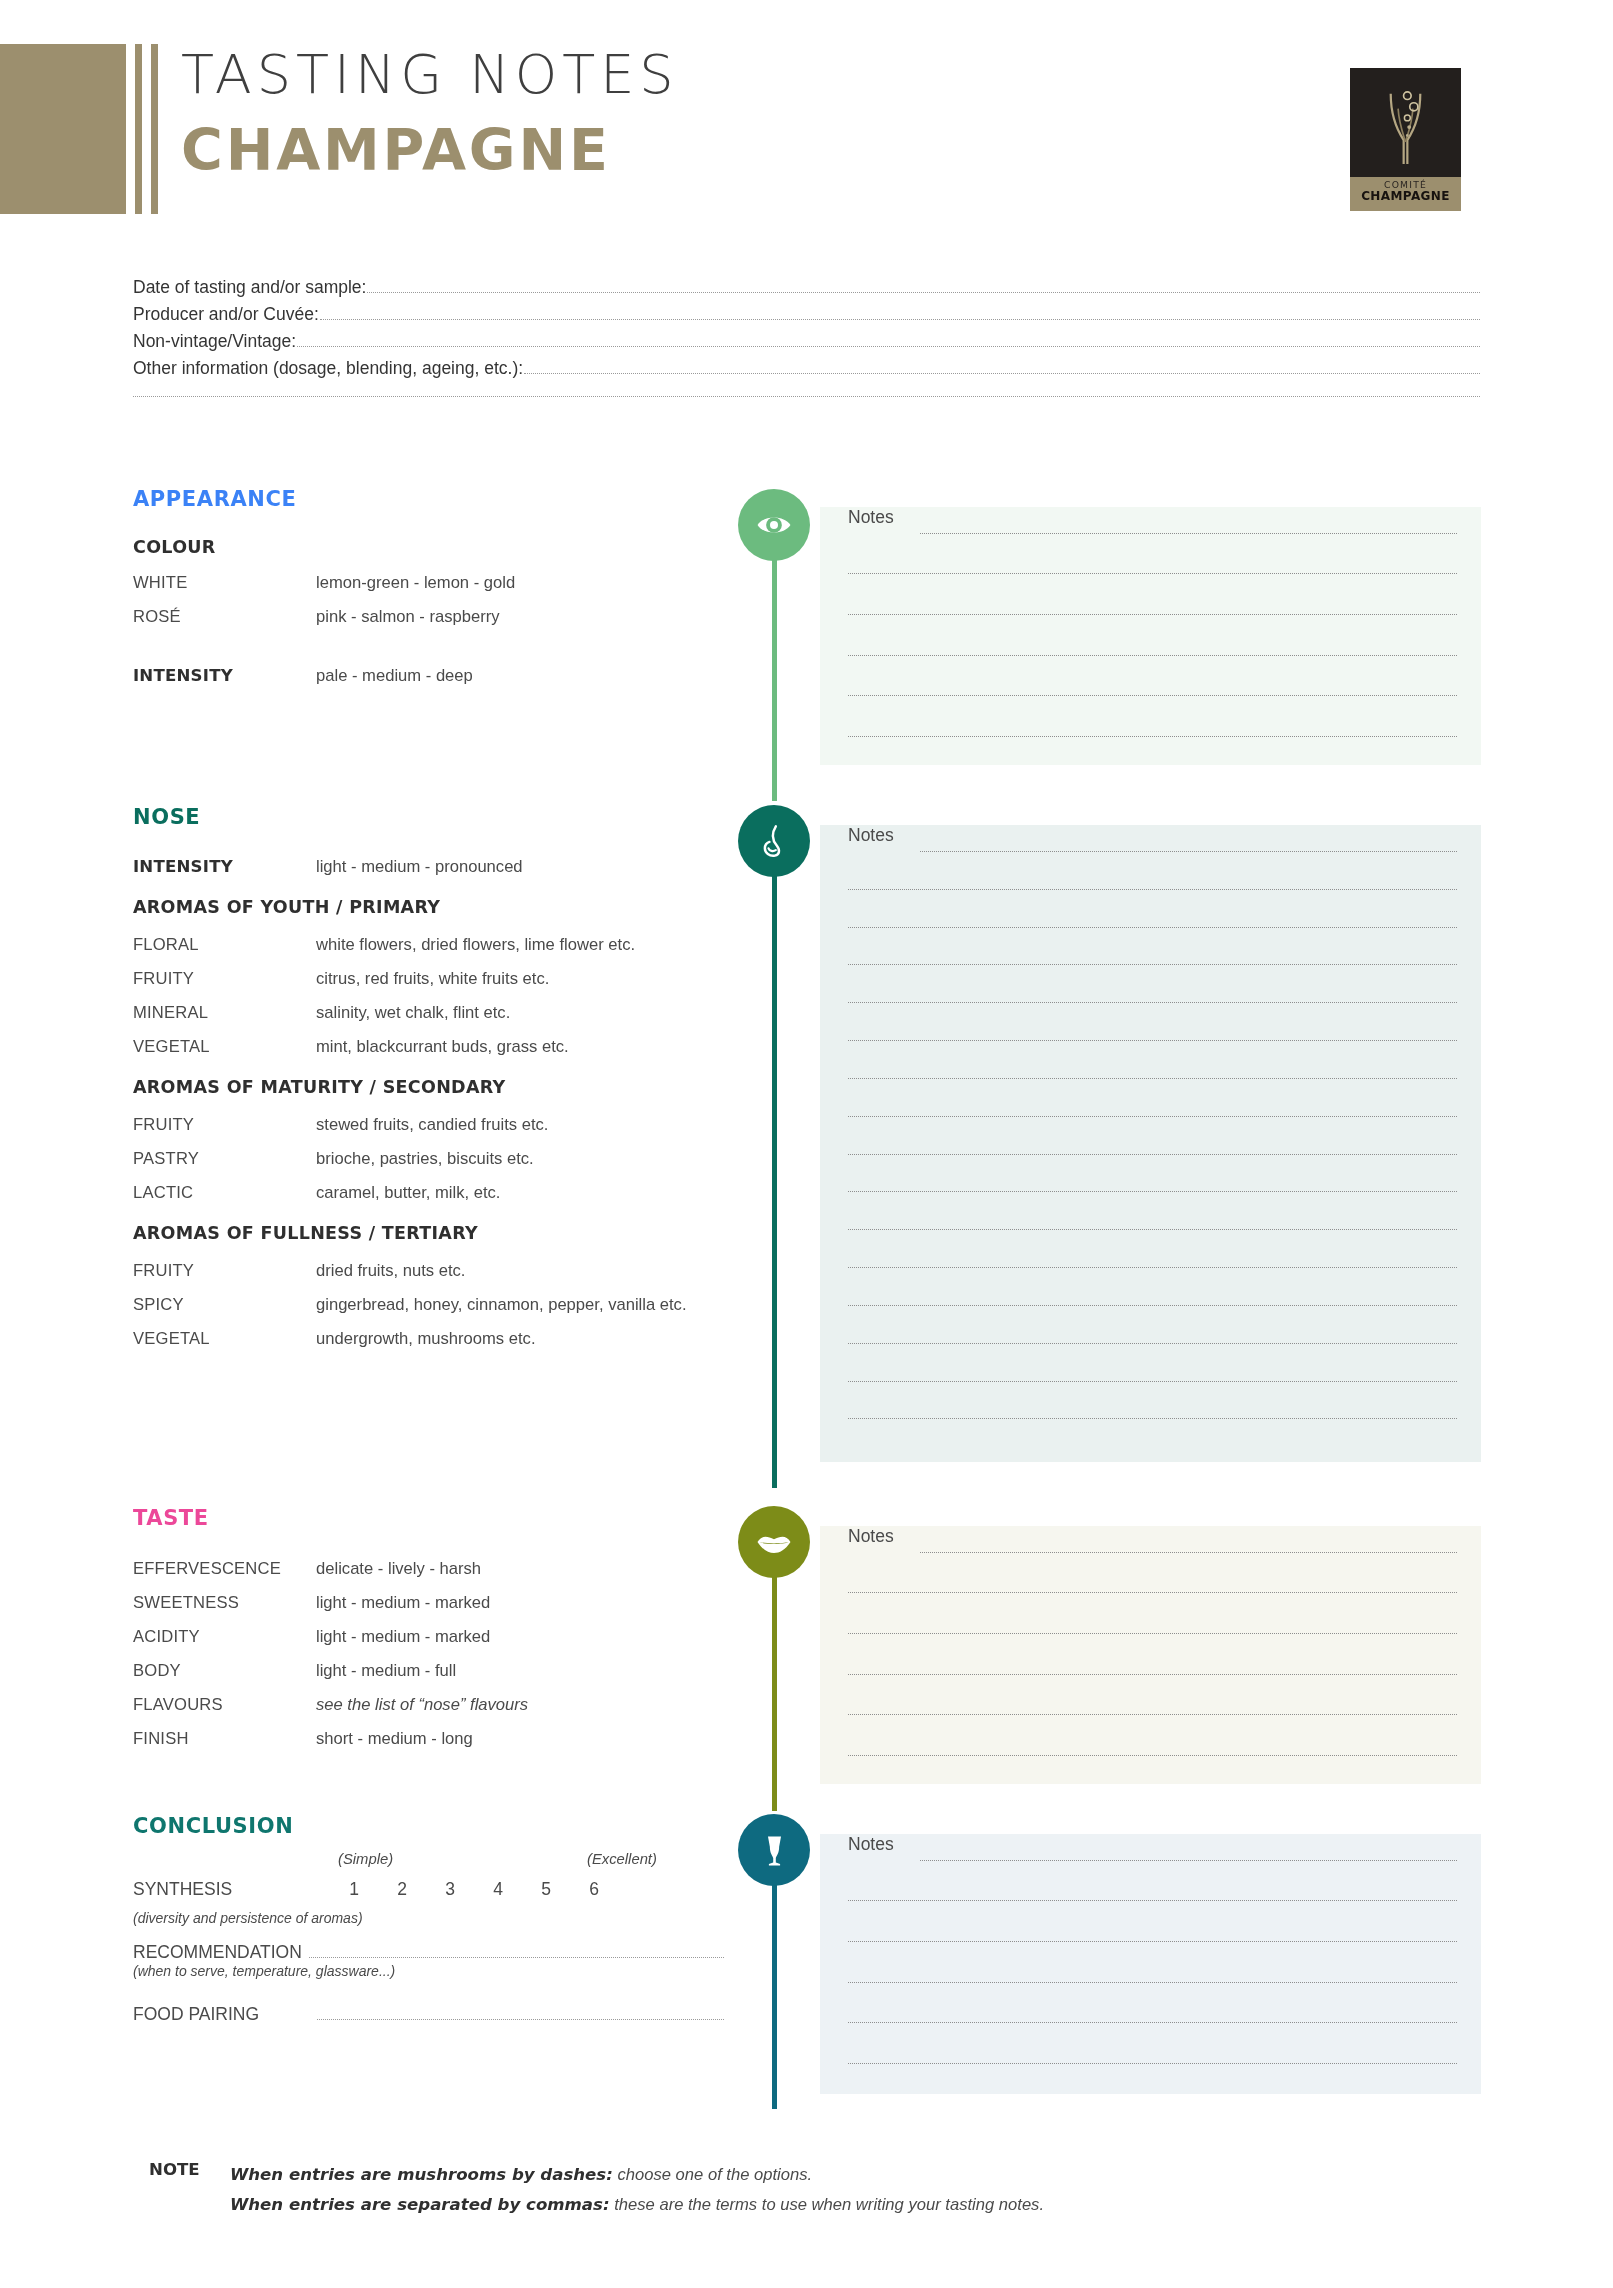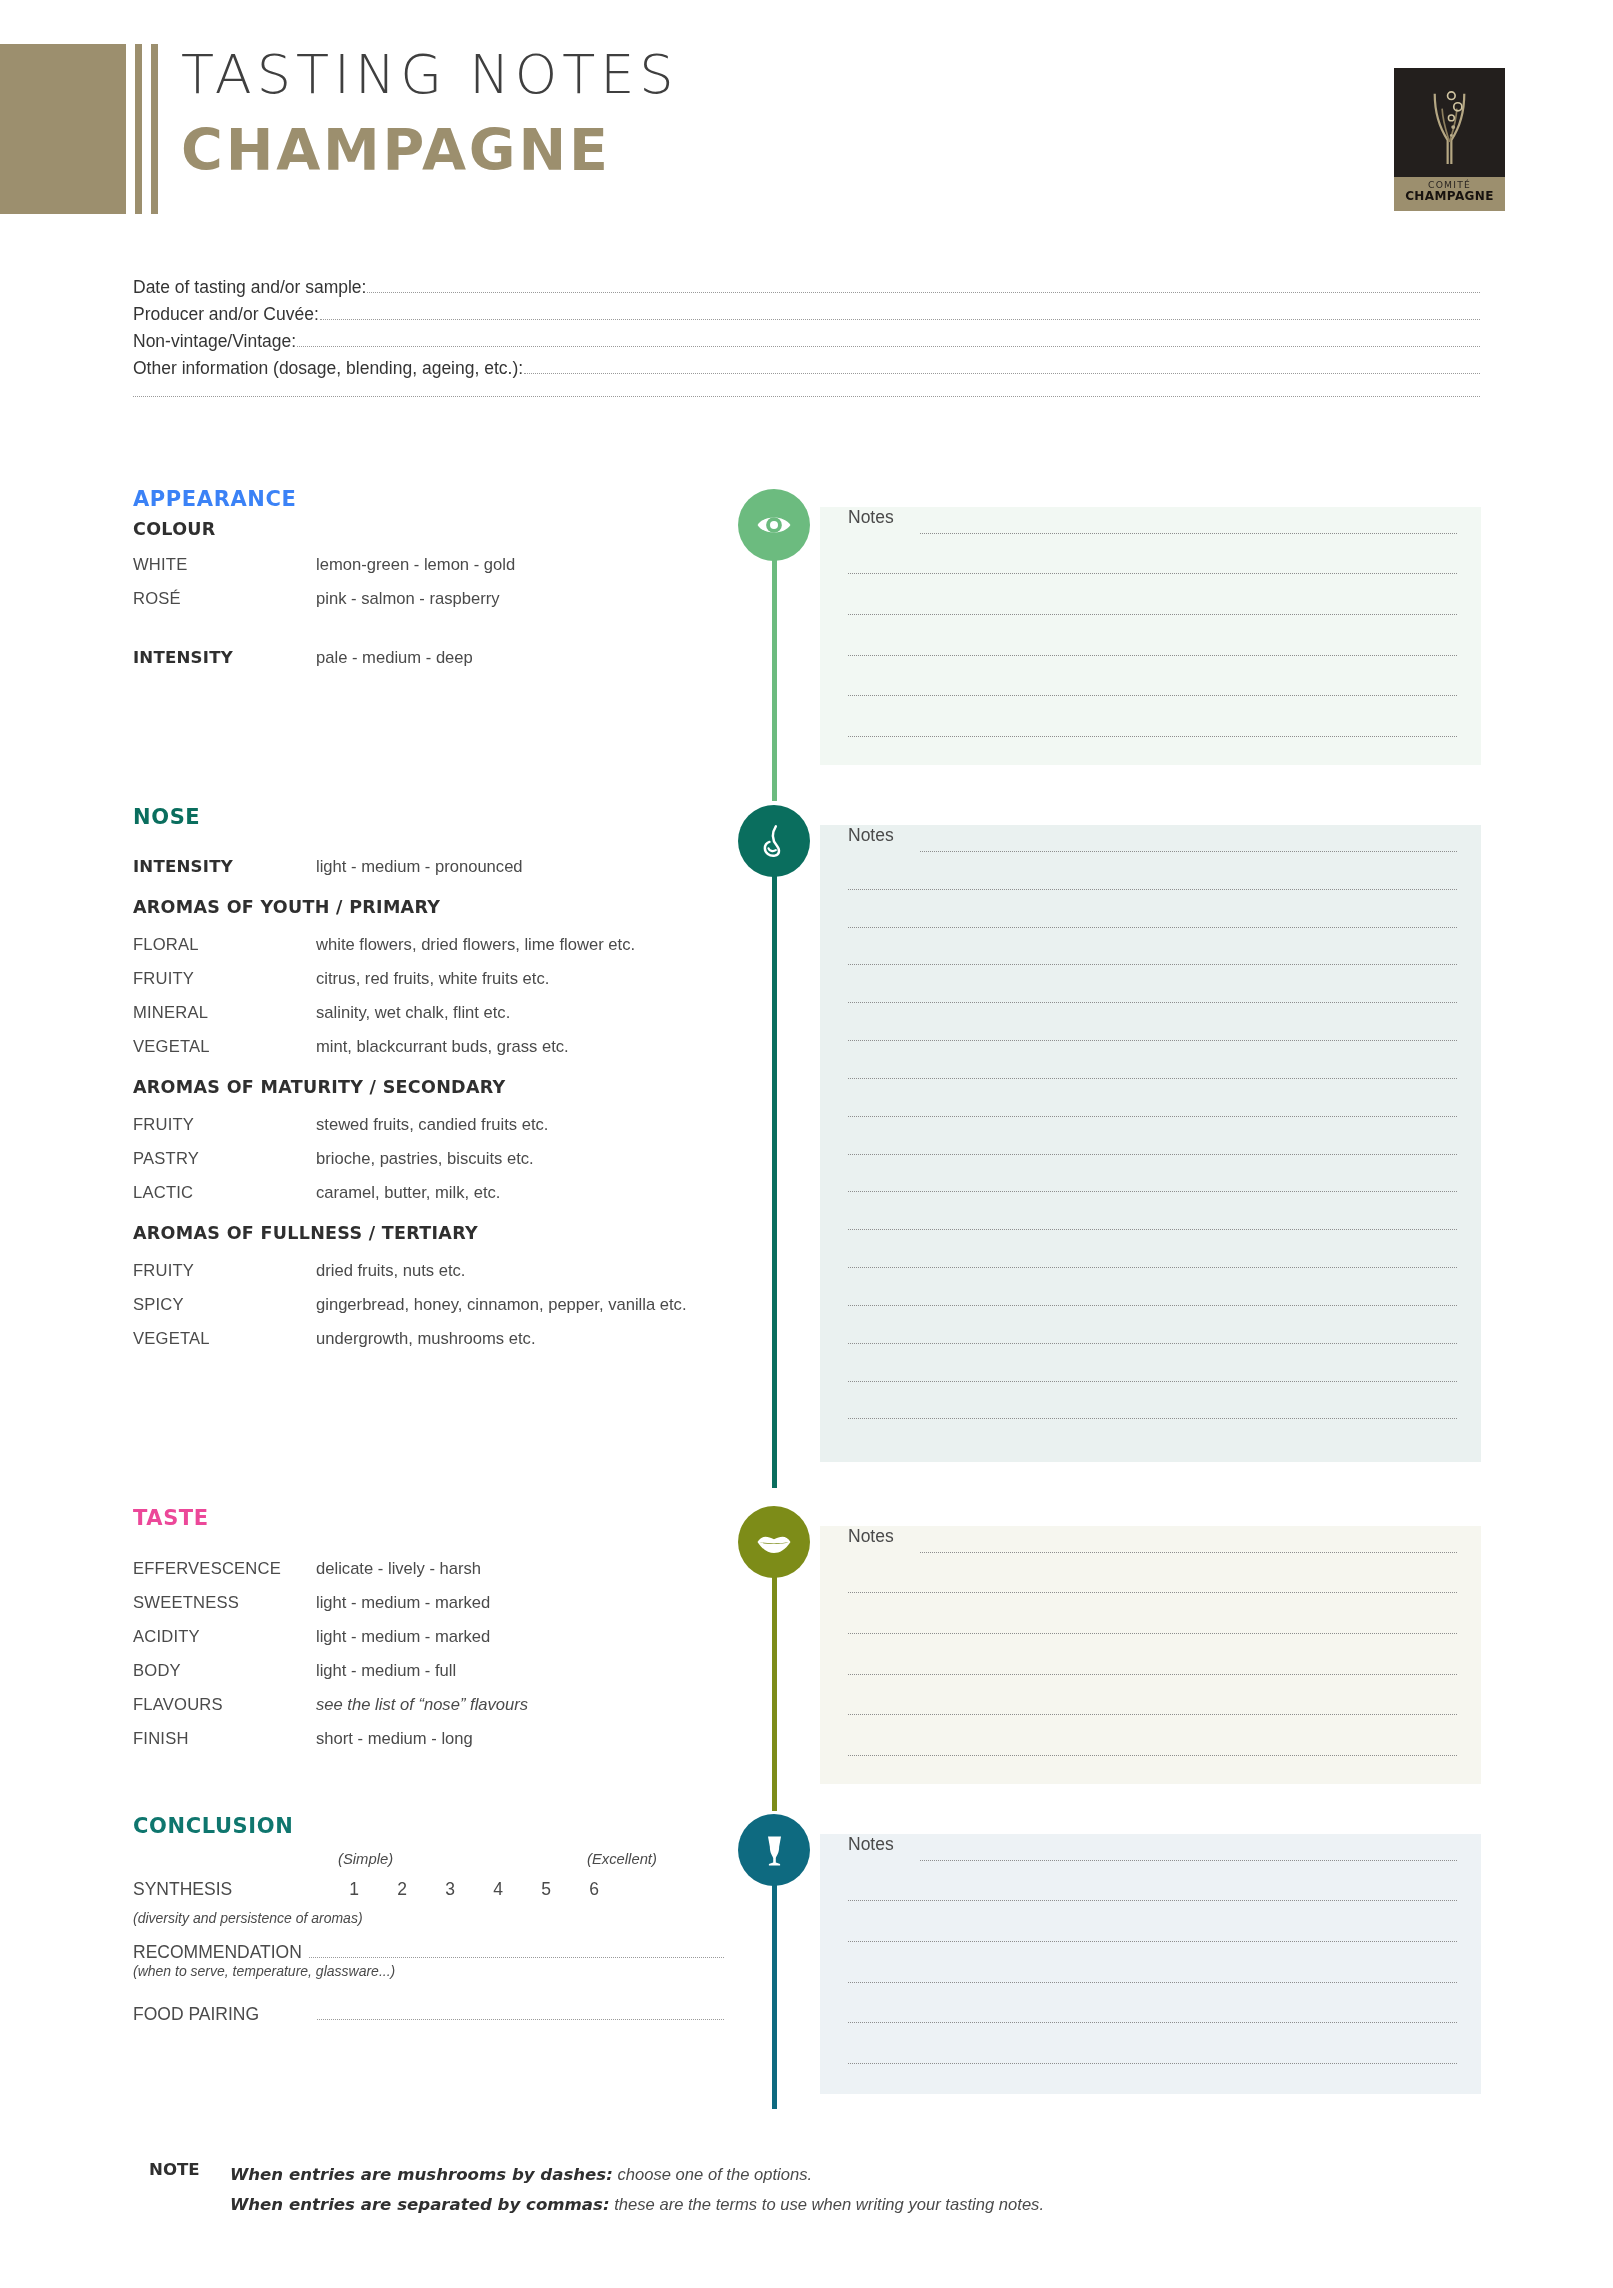--- a/index.html
+++ b/index.html
@@ -28,21 +28,21 @@
     font-weight:300; line-height:1.0; white-space:nowrap;
     font-family:"DejaVu Sans", sans-serif;
   }
   .title-bottom {
     font-size:57px; letter-spacing:2.8px; color:#9c8f6e;
     font-weight:bold; line-height:1.0; margin-top:20px; white-space:nowrap;
     font-family:"DejaVu Sans", sans-serif;
   }
 
   
-  .logo { position:absolute; left:1350px; top:68px; width:111px; height:143px;margin-left:44px; }
+  .logo { position:absolute; left:1350px; top:68px; width:111px; height:143px; }
   .logo-dark { position:absolute; left:0; top:0; width:111px; height:109px; background:#231f1d; }
   .logo-tan  { position:absolute; left:0; top:109px; width:111px; height:34px; background:#9c8f6e; }
   .logo-glass { position:absolute; left:0; top:0; width:111px; height:109px; }
   .logo-txt1 {
     position:absolute; left:0; top:111px; width:111px; text-align:center;
     font-size:9.2px; letter-spacing:1.2px; color:#2b2622;
     font-family:"DejaVu Sans", sans-serif;
   }
   .logo-txt2 {
     position:absolute; left:0; top:121px; width:111px; text-align:center;
@@ -189,21 +189,21 @@
       <div class="nline" style="top:66px;"></div>
       <div class="nline" style="top:107px;"></div>
       <div class="nline" style="top:148px;"></div>
       <div class="nline" style="top:188px;"></div>
       <div class="nline" style="top:229px;"></div>
     </div>
   </div>
 
   <div class="sec-left">
     <div class="sec-head" style="color:#3b82f6;">APPEARANCE</div>
-    <div class="subhead" style="margin-top:8px;">COLOUR</div>
+    <div class="subhead" style="margin-top:26px;">COLOUR</div>
     <div style="margin-top:9.2px;">
       <div class="row">
         <span class="k">WHITE</span>
         <span class="v">lemon-green - lemon - gold</span>
       </div>
       <div class="row">
         <span class="k">ROSÉ</span>
         <span class="v">pink - salmon - raspberry</span>
       </div>
     </div>

